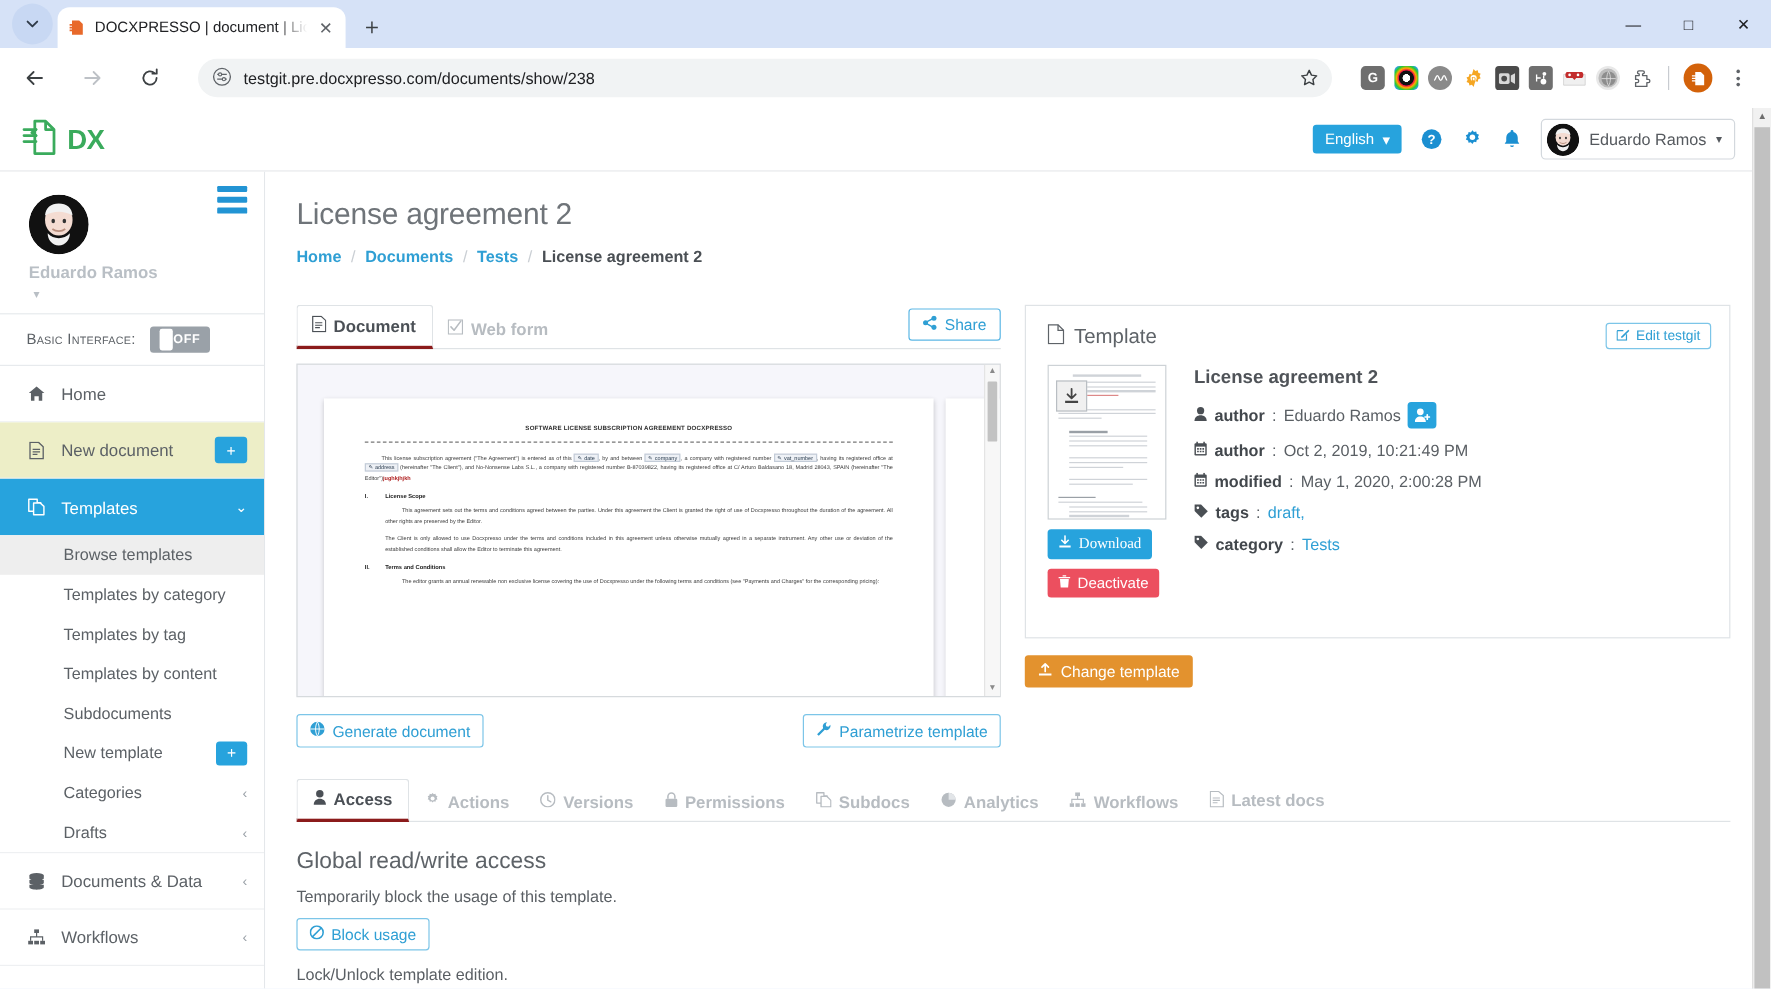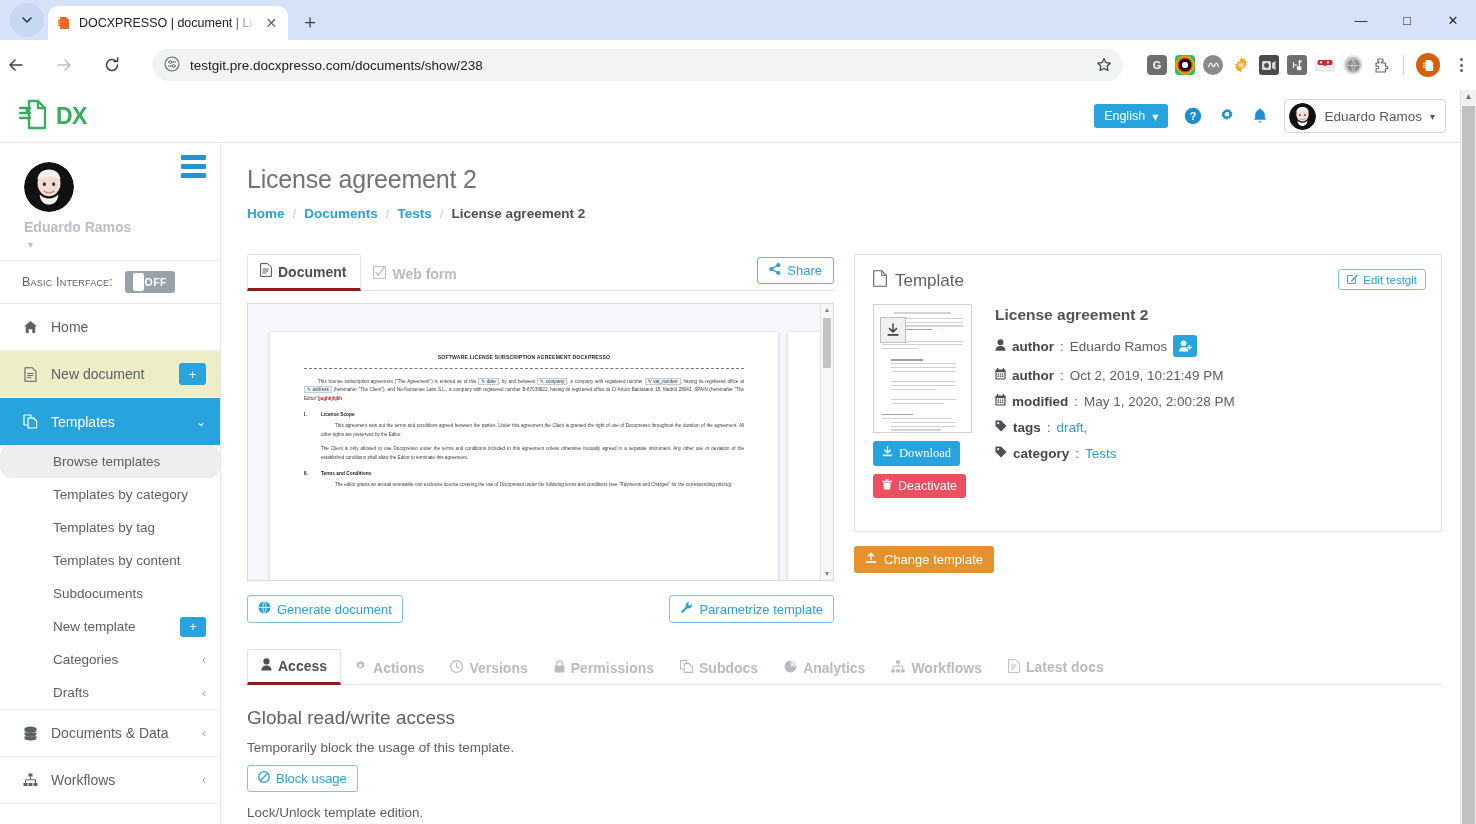--- a/index.html
+++ b/index.html
@@ -24,21 +24,21 @@
     font-size:12.5px; color:#202124; white-space:nowrap; overflow:hidden;
     flex:1 1 auto;
     -webkit-mask-image: linear-gradient(to right, #000 85%, transparent 100%);
     mask-image: linear-gradient(to right, #000 85%, transparent 100%);
   }
   .tab-close { width:18px; height:18px; display:flex; align-items:center; justify-content:center; color:#5f6368; font-size:14px; }
   .newtab { width:28px; height:28px; margin:0 0 4px 8px; display:flex; align-items:center; justify-content:center; color:#3c4043; font-size:19px; }
   .wincontrols { position:absolute; right:0; top:0; height:40px; display:flex; }
   .wc { width:46px; height:40px; display:flex; align-items:center; justify-content:center; color:#202124; font-size:13px; }
 
-  .toolbar { height:50px; background:#ffffff; display:flex; align-items:center; padding:0 0; gap:16px; }
+  .toolbar { height:50px; background:#ffffff; display:flex; align-items:center; padding:0 13px; gap:16px; }
   .navbtn { width:32px; height:32px; display:flex; align-items:center; justify-content:center; color:#3c4043; border-radius:50%; font-size:17px; }
   .navbtn.dim { color:#bdc1c6; }
   .omnibox {
     flex:1 1 auto; height:32px; background:#f1f3f4; border-radius:16px;
     display:flex; align-items:center; padding:0 6px 0 12px; margin:0 8px; gap:10px;
   }
   .omni-url { flex:1 1 auto; font-size:13.5px; color:#202124; white-space:nowrap; overflow:hidden; }
   .omni-star { width:26px; height:26px; display:flex; align-items:center; justify-content:center; color:#3c4043; font-size:14px; }
   .ext-row { display:flex; align-items:center; gap:8px; padding-right:2px; }
   .ext { width:20px; height:20px; border-radius:4px; display:flex; align-items:center; justify-content:center; font-size:11px; font-weight:bold; color:#fff; }
@@ -93,21 +93,21 @@
   .nav-item.highlight { background:#edeec7; }
   .nav-item.active { background:#27a3dd; color:#fff; border-bottom:none; }
   .plus-badge { background:#27a3dd; color:#fff; width:27px; height:22px; border-radius:3px; display:flex; align-items:center; justify-content:center; font-size:13px; }
   .chev { font-size:12px; color:#9aa1a8; }
   .nav-item.active .chev { color:#fff; }
   .sub-item {
     height:33px; display:flex; align-items:center; padding:0 14px 0 53px;
     color:#5c6166; font-size:13.5px;
   }
   .sub-item .slabel { flex:1 1 auto; }
-  .sub-item.sel { background:#eeeeee;border-radius:11px; }
+  .sub-item.sel { background:#eeeeee; }
   .sub-item .plus-badge { height:20px; width:26px; }
   .nav-sep { border-top:1px solid #eef0f2; }
 
   
   .main { flex:1 1 auto; overflow:hidden; background:#fff; padding:22px 18px 0 26px; position:relative; }
   .page-title { font-size:25px; color:#6f7479; font-weight:normal; letter-spacing:-.2px; }
   .crumbs { margin-top:12px; display:flex; align-items:center; gap:8px; font-size:13.5px; }
   .crumbs a { color:#2f9fd4; text-decoration:none; font-weight:bold; }
   .crumbs .sep { color:#c9ced3; }
   .crumbs .cur { color:#4a4f54; font-weight:bold; }

